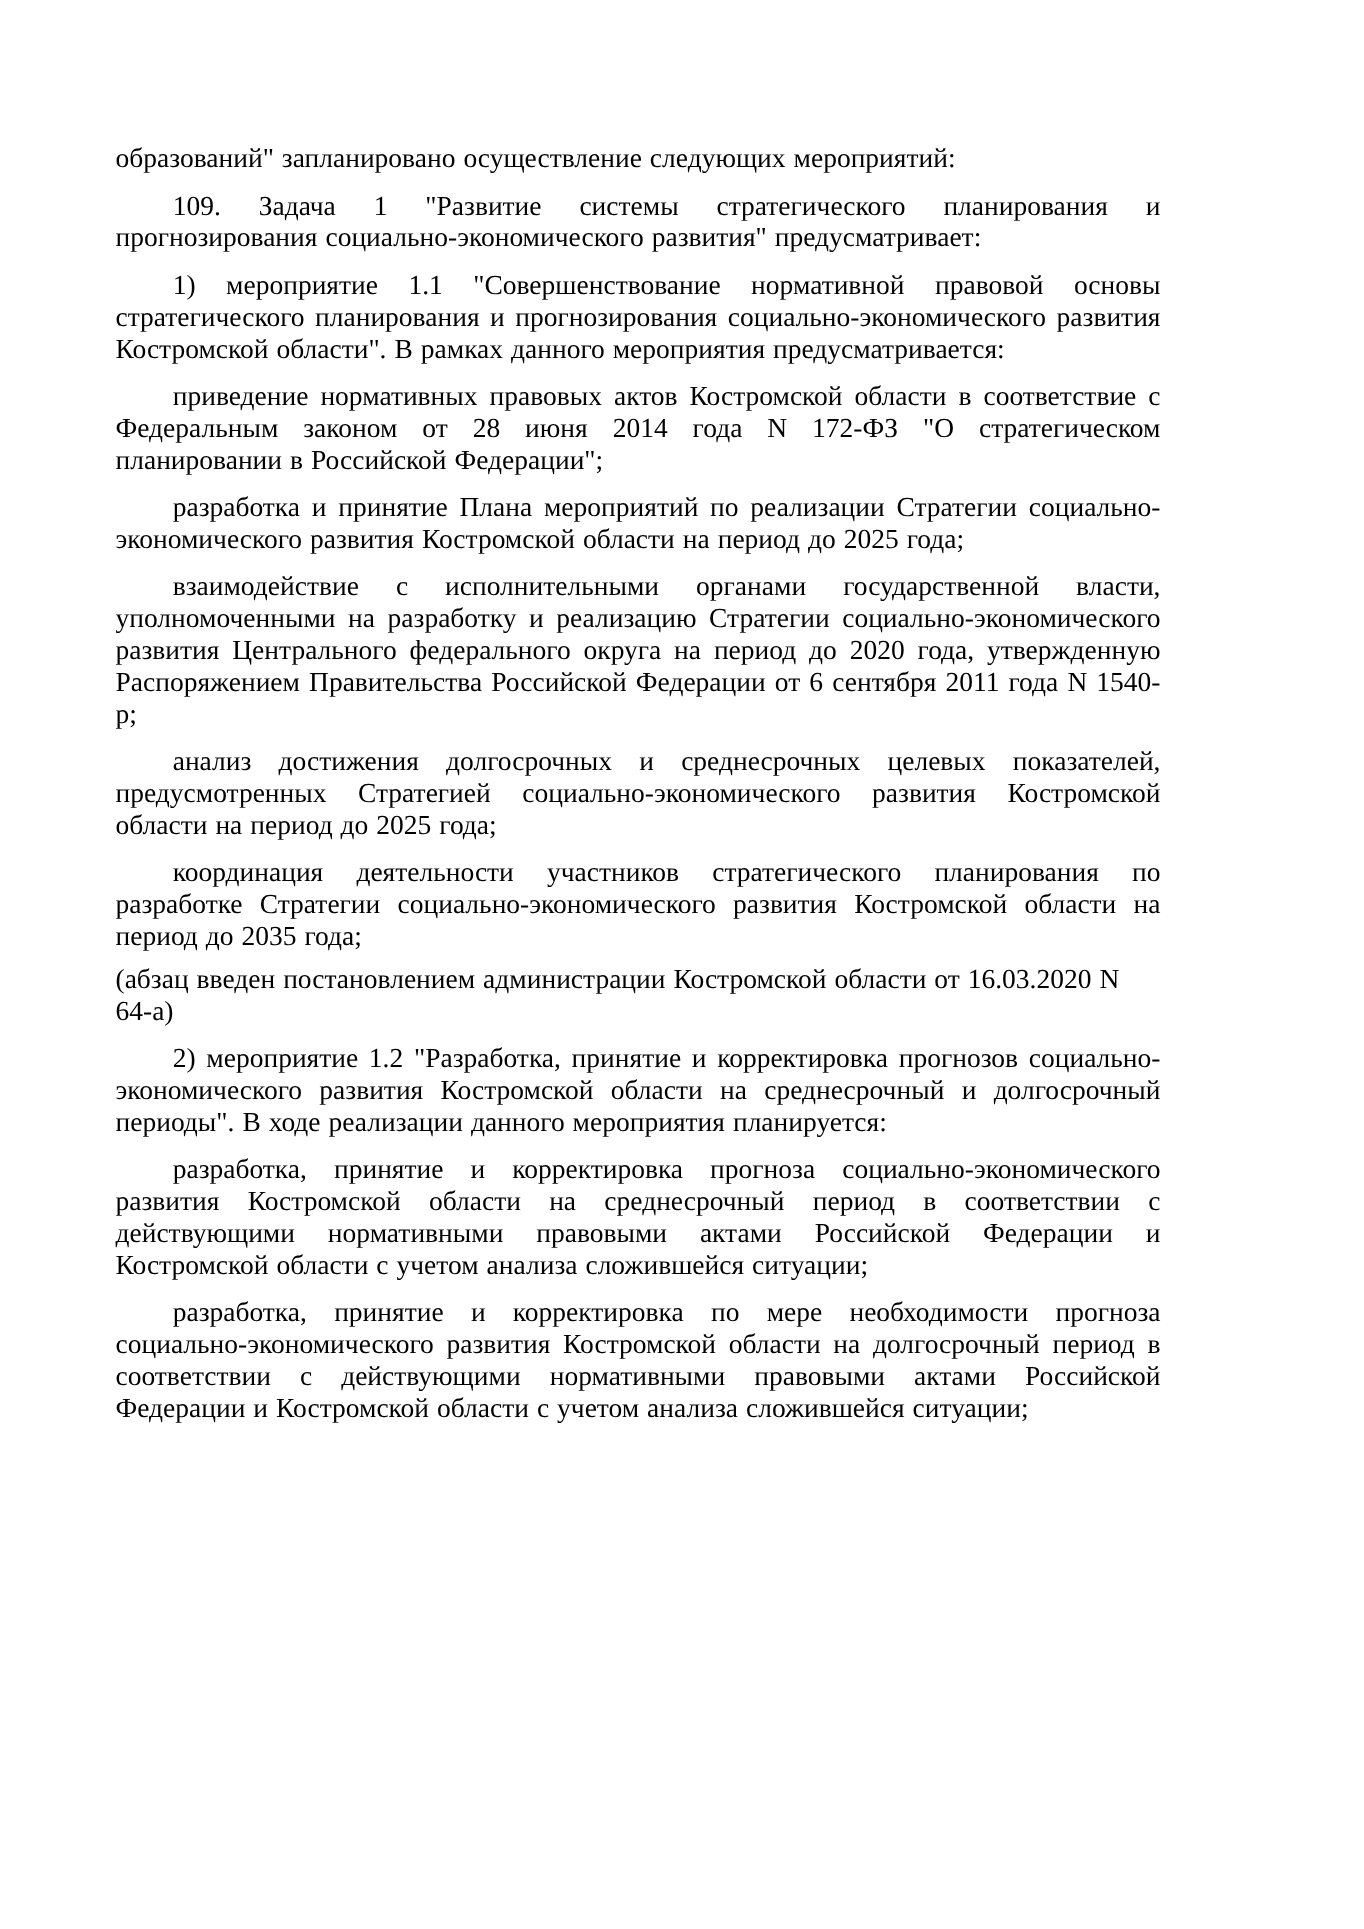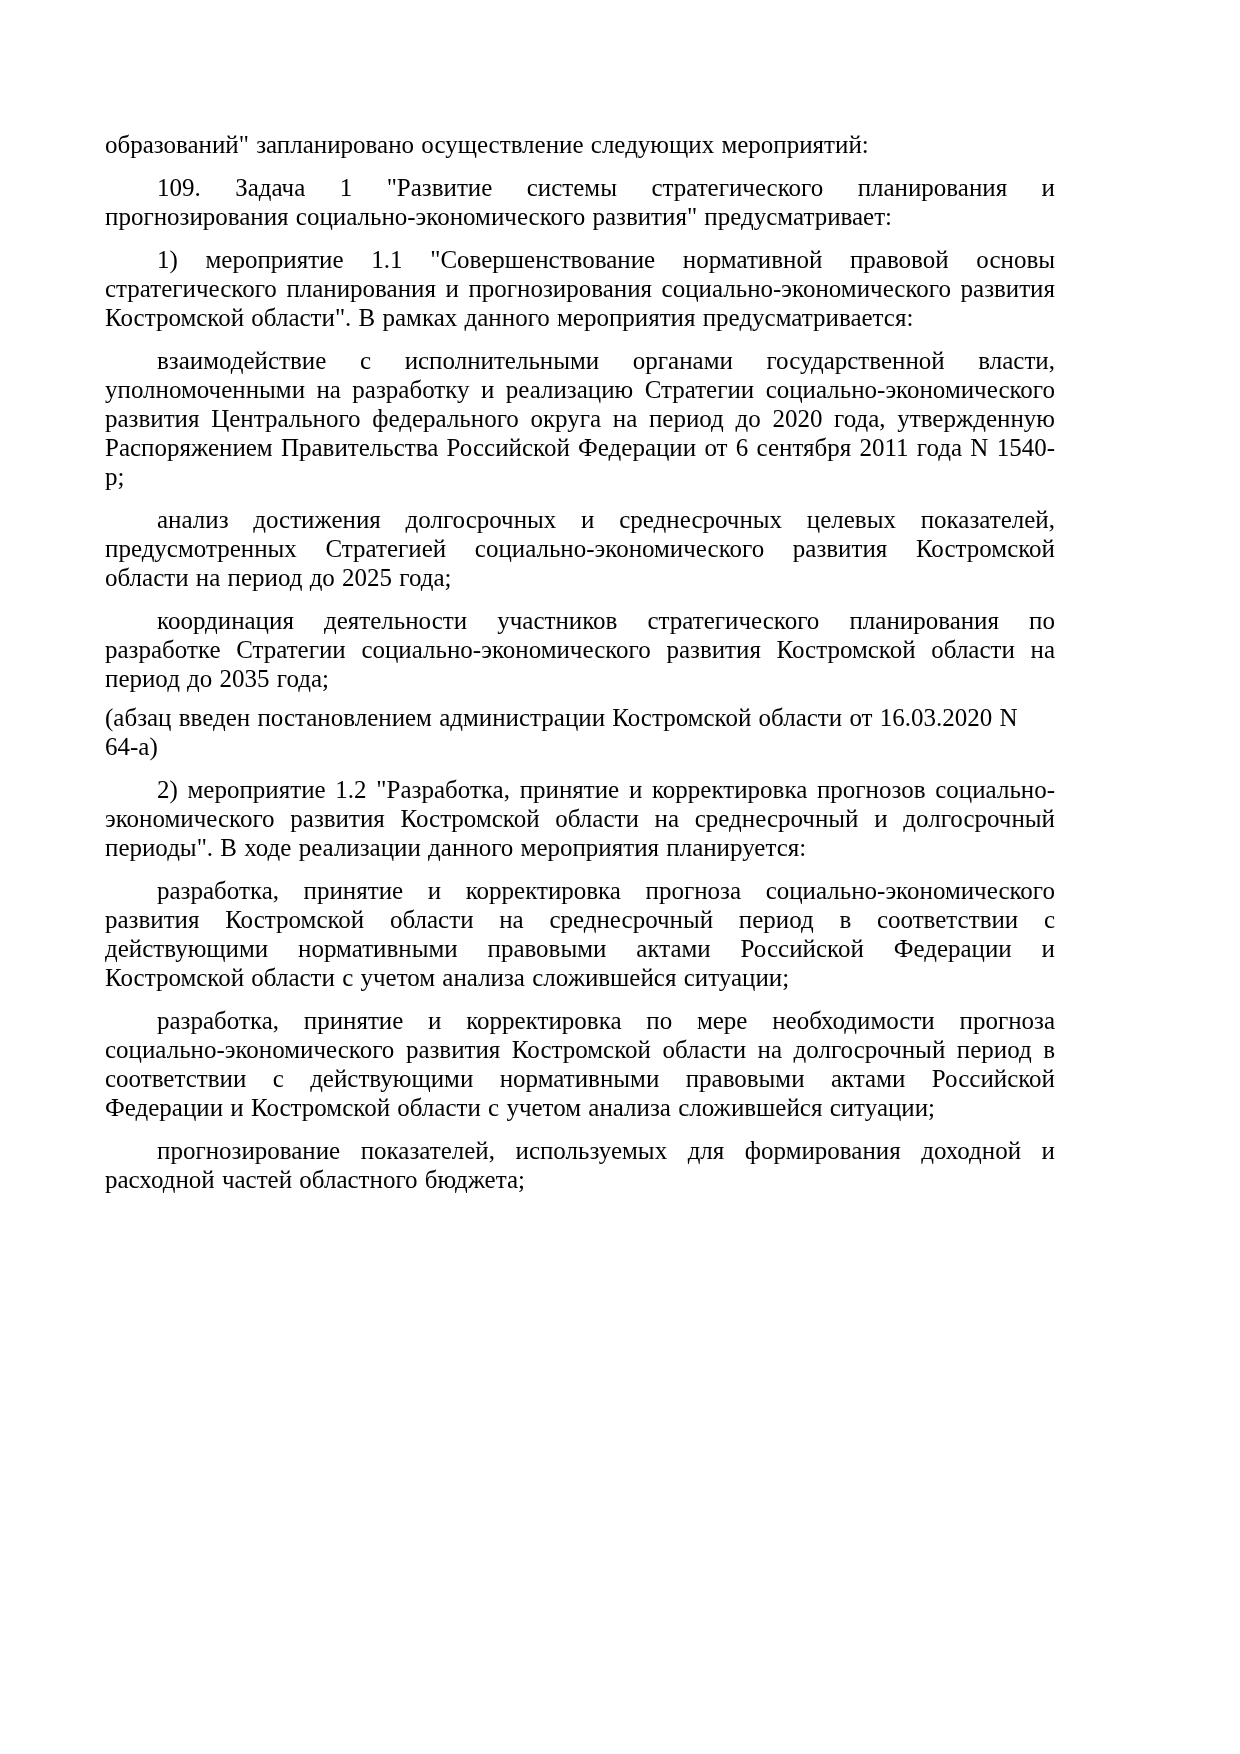--- a/index.html
+++ b/index.html
@@ -29,21 +29,22 @@
     .para.no-gap { margin-bottom: 0; }
     .para.note { text-align: left; margin-top: 10px; }
   </style>
 </head>
 <body>
 
 <div class="page">
   <p class="para">образований" запланировано осуществление следующих мероприятий:</p>
   <p class="para indent">109. Задача 1 "Развитие системы стратегического планирования и прогнозирования социально-экономического развития" предусматривает:</p>
   <p class="para indent">1) мероприятие 1.1 "Совершенствование нормативной правовой основы стратегического планирования и прогнозирования социально-экономического развития Костромской области". В рамках данного мероприятия предусматривается:</p>
+  <p class="para indent">приведение нормативных правовых актов Костромской области в соответствие с Федеральным законом от 28 июня 2014 года N 172-ФЗ "О стратегическом планировании в Российской Федерации";</p>
+  <p class="para indent">разработка и принятие Плана мероприятий по реализации Стратегии социально-экономического развития Костромской области на период до 2025 года;</p>
   <p class="para indent">взаимодействие с исполнительными органами государственной власти, уполномоченными на разработку и реализацию Стратегии социально-экономического развития Центрального федерального округа на период до 2020 года, утвержденную Распоряжением Правительства Российской Федерации от 6 сентября 2011 года N 1540-р;</p>
   <p class="para indent">анализ достижения долгосрочных и среднесрочных целевых показателей, предусмотренных Стратегией социально-экономического развития Костромской области на период до 2025 года;</p>
   <p class="para indent no-gap">координация деятельности участников стратегического планирования по разработке Стратегии социально-экономического развития Костромской области на период до 2035 года;</p>
   <p class="para note">(абзац введен постановлением администрации Костромской области от 16.03.2020 N 64-а)</p>
   <p class="para indent">2) мероприятие 1.2 "Разработка, принятие и корректировка прогнозов социально-экономического развития Костромской области на среднесрочный и долгосрочный периоды". В ходе реализации данного мероприятия планируется:</p>
   <p class="para indent">разработка, принятие и корректировка прогноза социально-экономического развития Костромской области на среднесрочный период в соответствии с действующими нормативными правовыми актами Российской Федерации и Костромской области с учетом анализа сложившейся ситуации;</p>
   <p class="para indent">разработка, принятие и корректировка по мере необходимости прогноза социально-экономического развития Костромской области на долгосрочный период в соответствии с действующими нормативными правовыми актами Российской Федерации и Костромской области с учетом анализа сложившейся ситуации;</p>
-  <p class="para indent">прогнозирование показателей, используемых для формирования доходной и расходной частей областного бюджета;</p>
 </div>
 
 </body></html>

